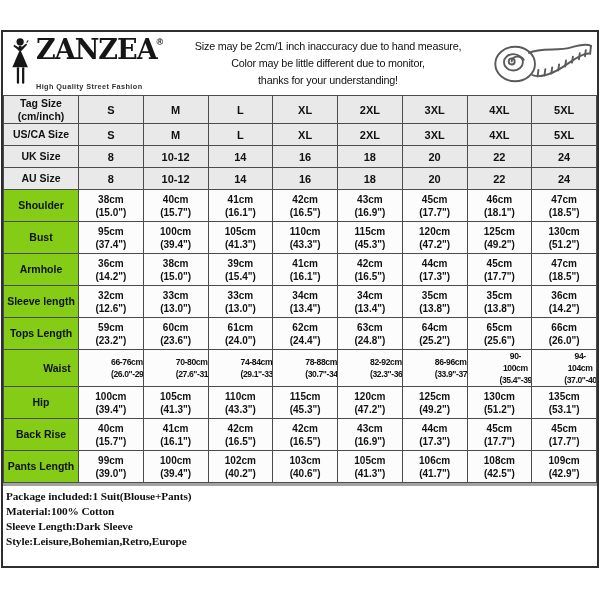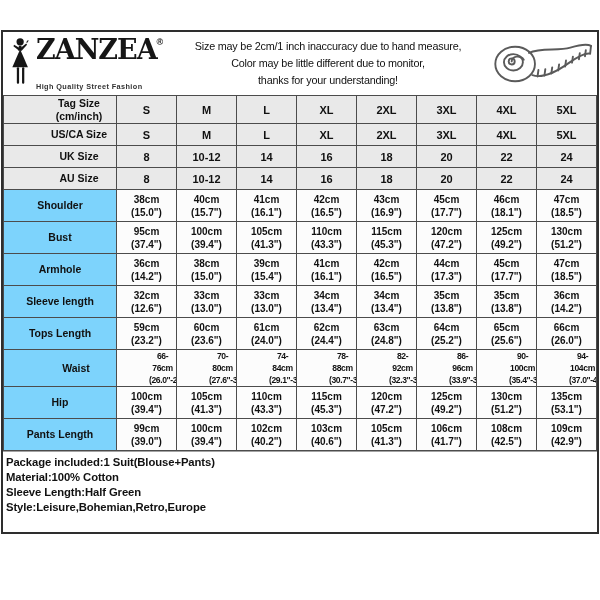--- a/index.html
+++ b/index.html
@@ -37,30 +37,30 @@
   
   table.size-table{
     width:100%;border-collapse:collapse;table-layout:fixed;
   }
   table.size-table td{
     border:1px solid #4c4c4c;text-align:center;vertical-align:middle;
     font-weight:bold;padding:0;overflow:hidden;
   }
   td.lbl{width:74px;background:#e9e9e9;font-size:10.5px;line-height:1.15;white-space:pre-line;}
   tr.size-row td{background:#e9e9e9;font-size:11px;height:21px;}
-  tr.size-row td.lbl{font-size:10.5px;padding-left:38px;}
+  tr.size-row td.lbl{font-size:10.5px;}
   tr.row-0 td{height:27px;}
   tr.measure-row td{height:31px;background:#fcfcfc;font-size:10px;line-height:1.3;white-space:pre-line;}
-  tr.measure-row td.lbl{background:#7dd3fc;font-size:10.5px;}
+  tr.measure-row td.lbl{background:#84cc16;font-size:10.5px;}
   tr.row-waist td{font-size:8.6px;letter-spacing:-0.4px;line-height:1.4;padding-left:32px;}
   tr.row-waist td.lbl{font-size:10.5px;letter-spacing:0;}
   
   .pinfo{
-    border-top:1px solid #a3a3a3;background:#fff;
-    padding:3px 3px 4px 3px;min-height:73px;box-sizing:content-box;
+    border-top:3px solid #a3a3a3;background:#fff;
+    padding:3px 3px 4px 3px;min-height:73px;box-sizing:content-box;font-family:Liberation Serif, serif;
   }
   .pinfo div{font-weight:bold;font-size:11.3px;line-height:1.33;letter-spacing:-0.1px;}
   svg{display:block;}
 </style>
 </head>
 <body>
 
 <div class="chart-wrap">
 
   <div class="hdr">
@@ -283,20 +283,39 @@
 (45.3")</td>
           <td>120cm
 (47.2")</td>
           <td>125cm
 (49.2")</td>
           <td>130cm
 (51.2")</td>
           <td>135cm
 (53.1")</td>
         </tr>
+        <tr class="measure-row row-12">
+          <td class="lbl">Back Rise</td>
+          <td>40cm
+(15.7")</td>
+          <td>41cm
+(16.1")</td>
+          <td>42cm
+(16.5")</td>
+          <td>42cm
+(16.5")</td>
+          <td>43cm
+(16.9")</td>
+          <td>44cm
+(17.3")</td>
+          <td>45cm
+(17.7")</td>
+          <td>45cm
+(17.7")</td>
+        </tr>
         <tr class="measure-row row-13">
           <td class="lbl">Pants Length</td>
           <td>99cm
 (39.0")</td>
           <td>100cm
 (39.4")</td>
           <td>102cm
 (40.2")</td>
           <td>103cm
 (40.6")</td>
@@ -308,17 +327,17 @@
 (42.5")</td>
           <td>109cm
 (42.9")</td>
         </tr>
       </tbody>
   </table>
 
   <div class="pinfo" id="product-info">
       <div>Package included:1 Suit(Blouse+Pants)</div>
       <div>Material:100% Cotton</div>
-      <div>Sleeve Length:Half Green</div>
+      <div>Sleeve Length:Dark Sleeve</div>
       <div>Style:Leisure,Bohemian,Retro,Europe</div>
     </div>
 
 </div>
 
 </body></html>

